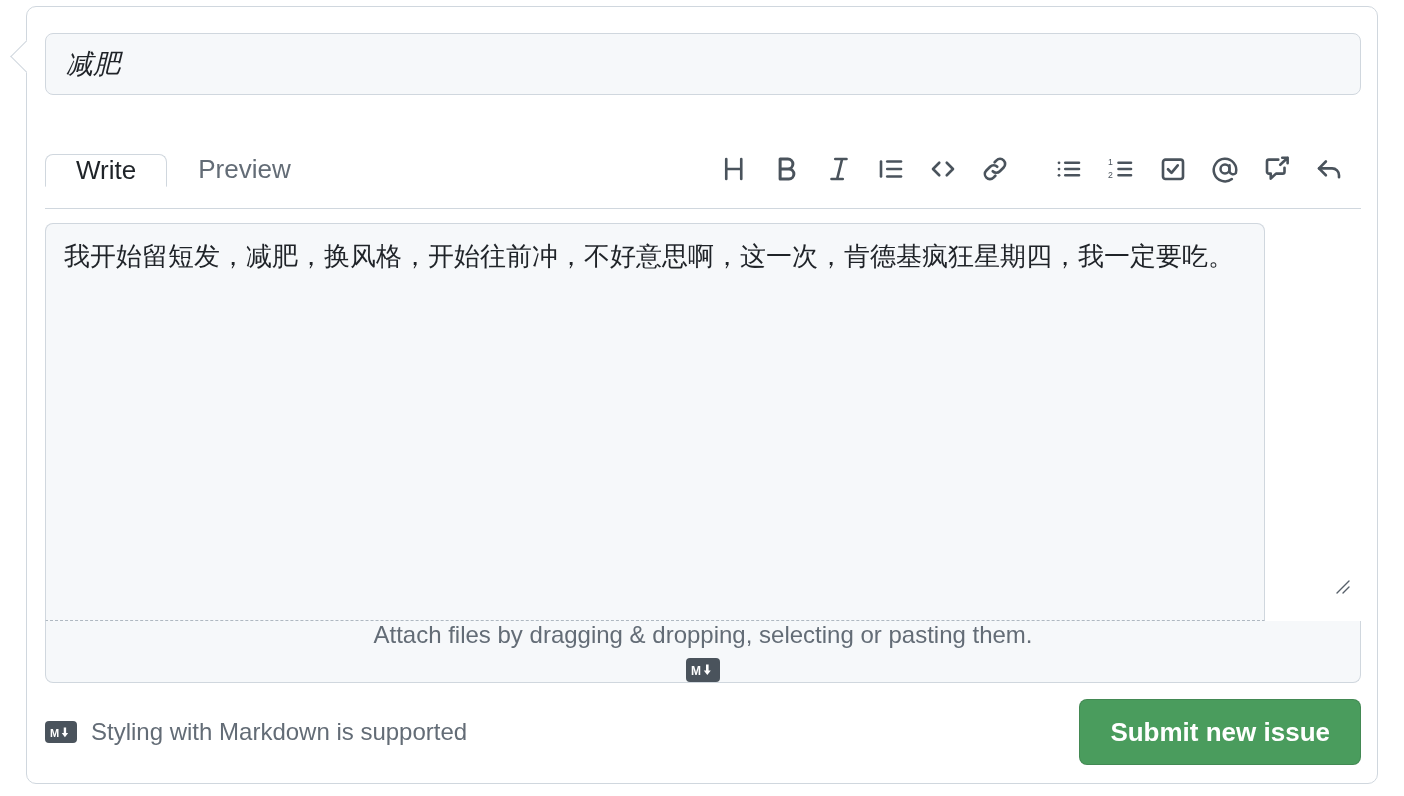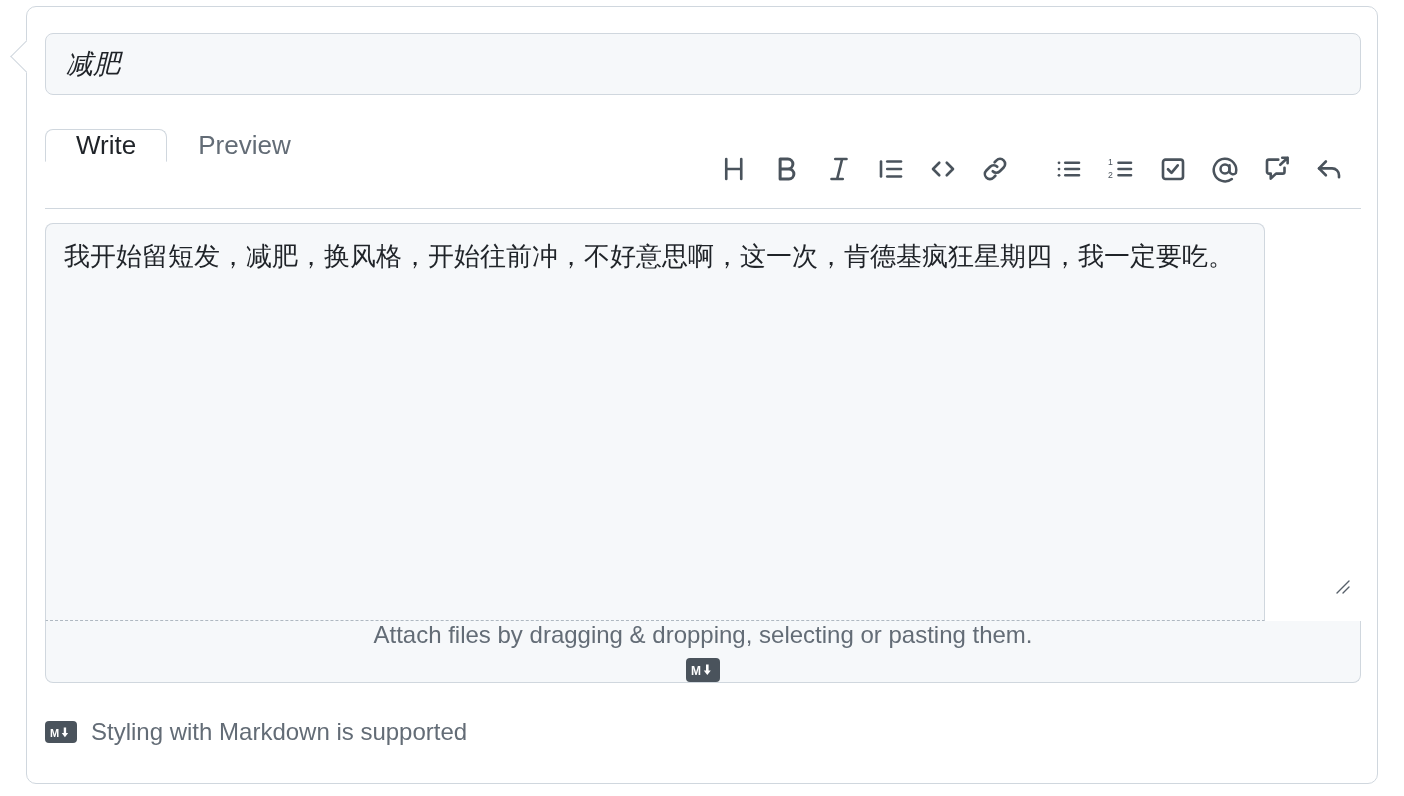--- a/index.html
+++ b/index.html
@@ -74,21 +74,21 @@
     height: 80px;
     border-bottom: 1px solid #d0d7de;
     box-sizing: border-box;
   }
   .tabs {
     position: absolute;
     left: 0;
     top: 0;
     display: flex;
     height: 81px;
-    align-items: flex-start;
+    align-items: center;
   }
   .tab {
     display: flex;
     align-items: center;
     justify-content: center;
     font-size: 26px;
     color: #636c76;
     padding: 0 30px;
     box-sizing: border-box;
     background: transparent;
@@ -385,15 +385,16 @@
   <div id="composer-footer">
     <div class="md-support">
       <span class="md-badge sm">
         <svg width="22" height="15" viewBox="0 0 24 16" fill="#ffffff">
           <text x="0" y="12.5" font-size="12" font-weight="bold" font-family="Liberation Sans, sans-serif">M</text>
           <path d="M15 2.5h2.6v6h2.2l-3.5 4.6L12.8 8.5H15z"></path>
         </svg>
       </span>
       <span class="md-support-text">Styling with Markdown is supported</span>
     </div>
+    <button id="submit-new-issue">Submit new issue</button>
   </div>
 
 </div>
 
 </body></html>

